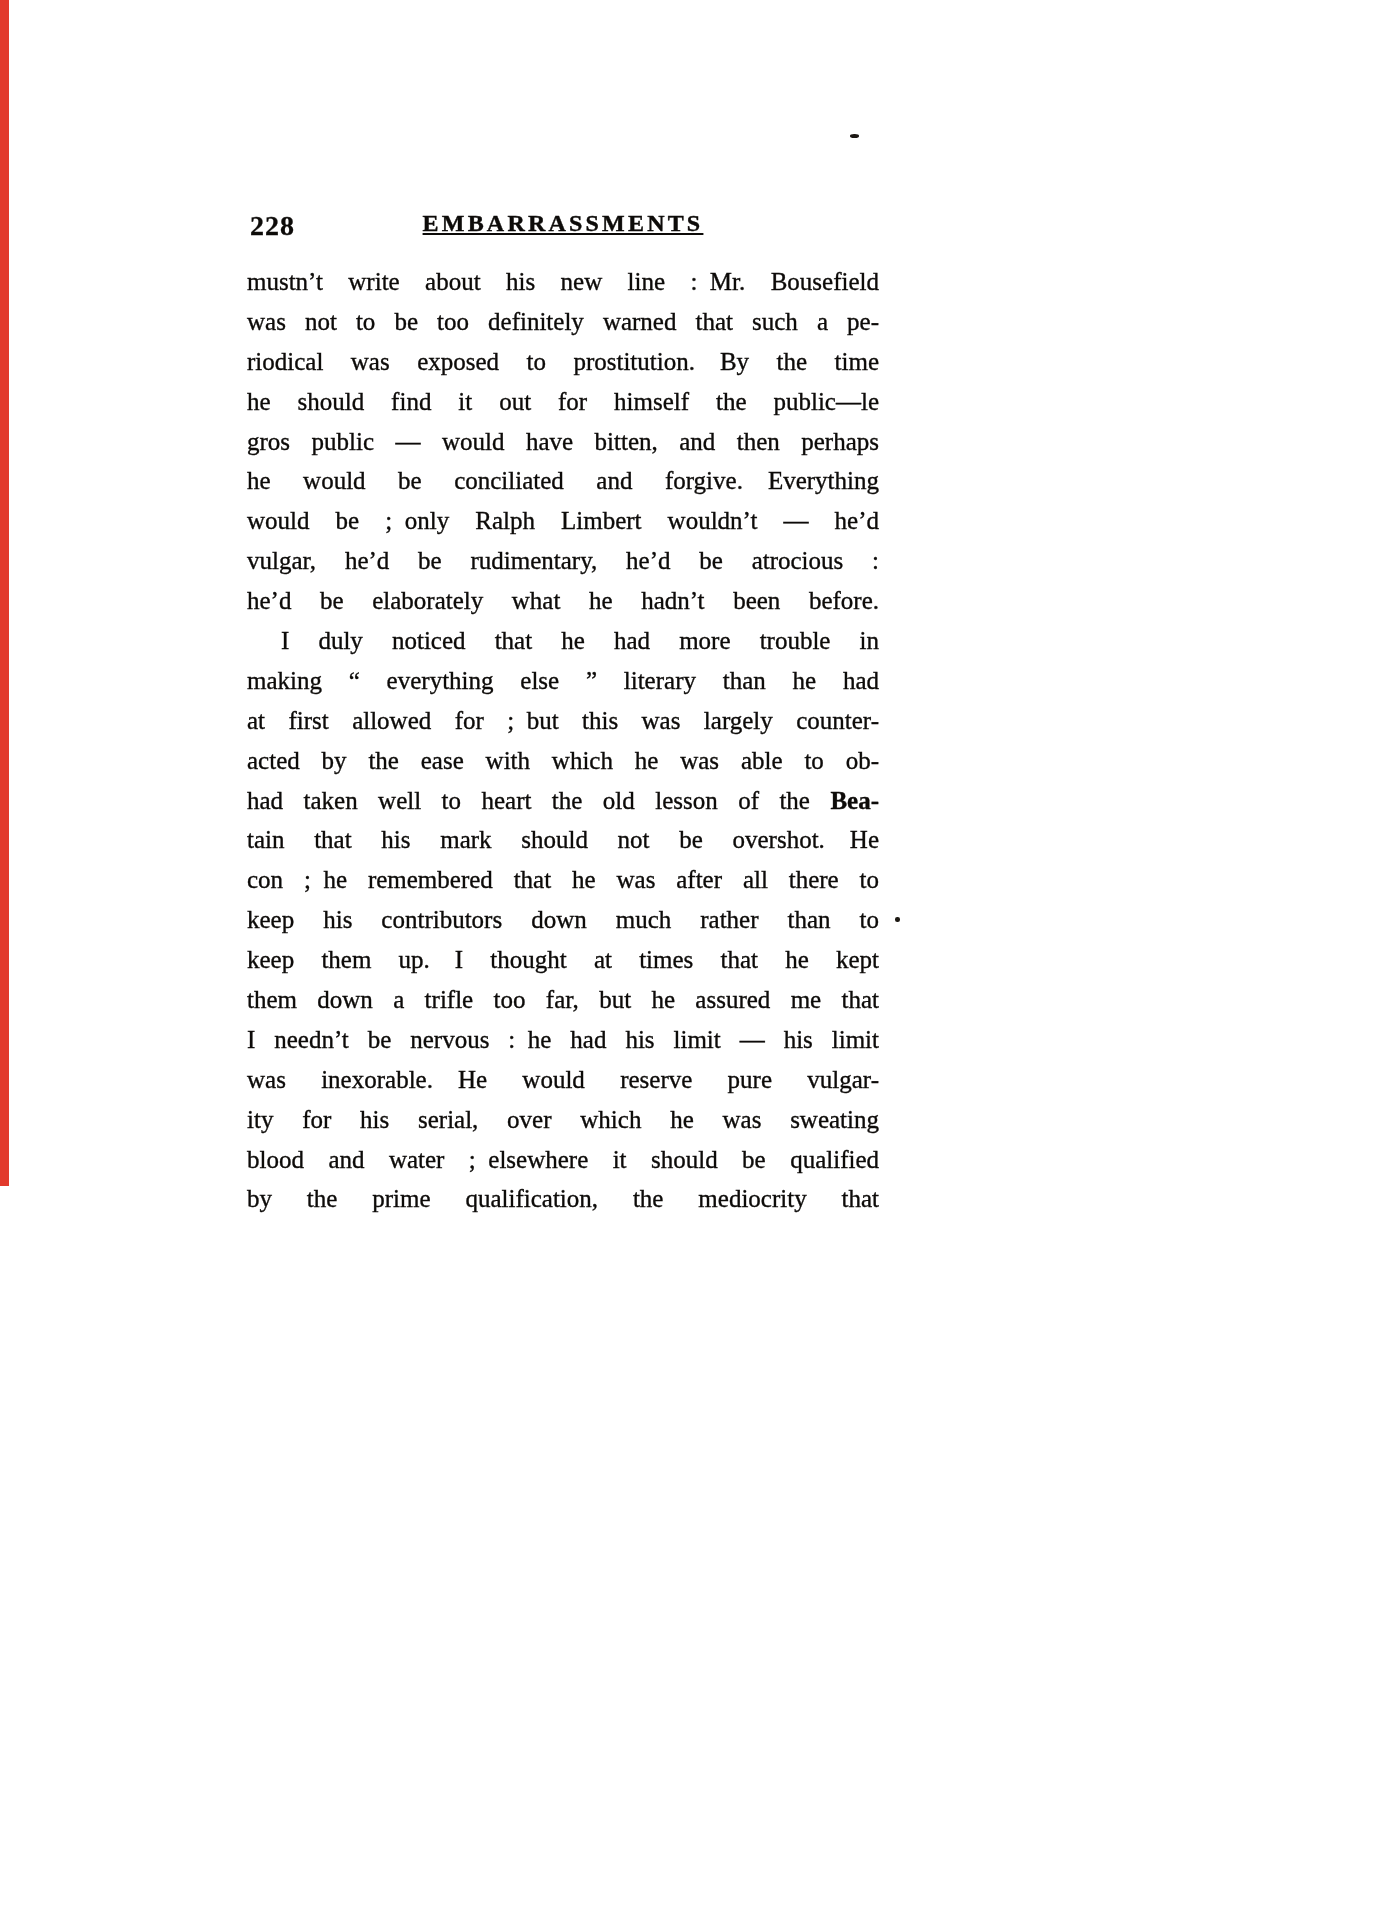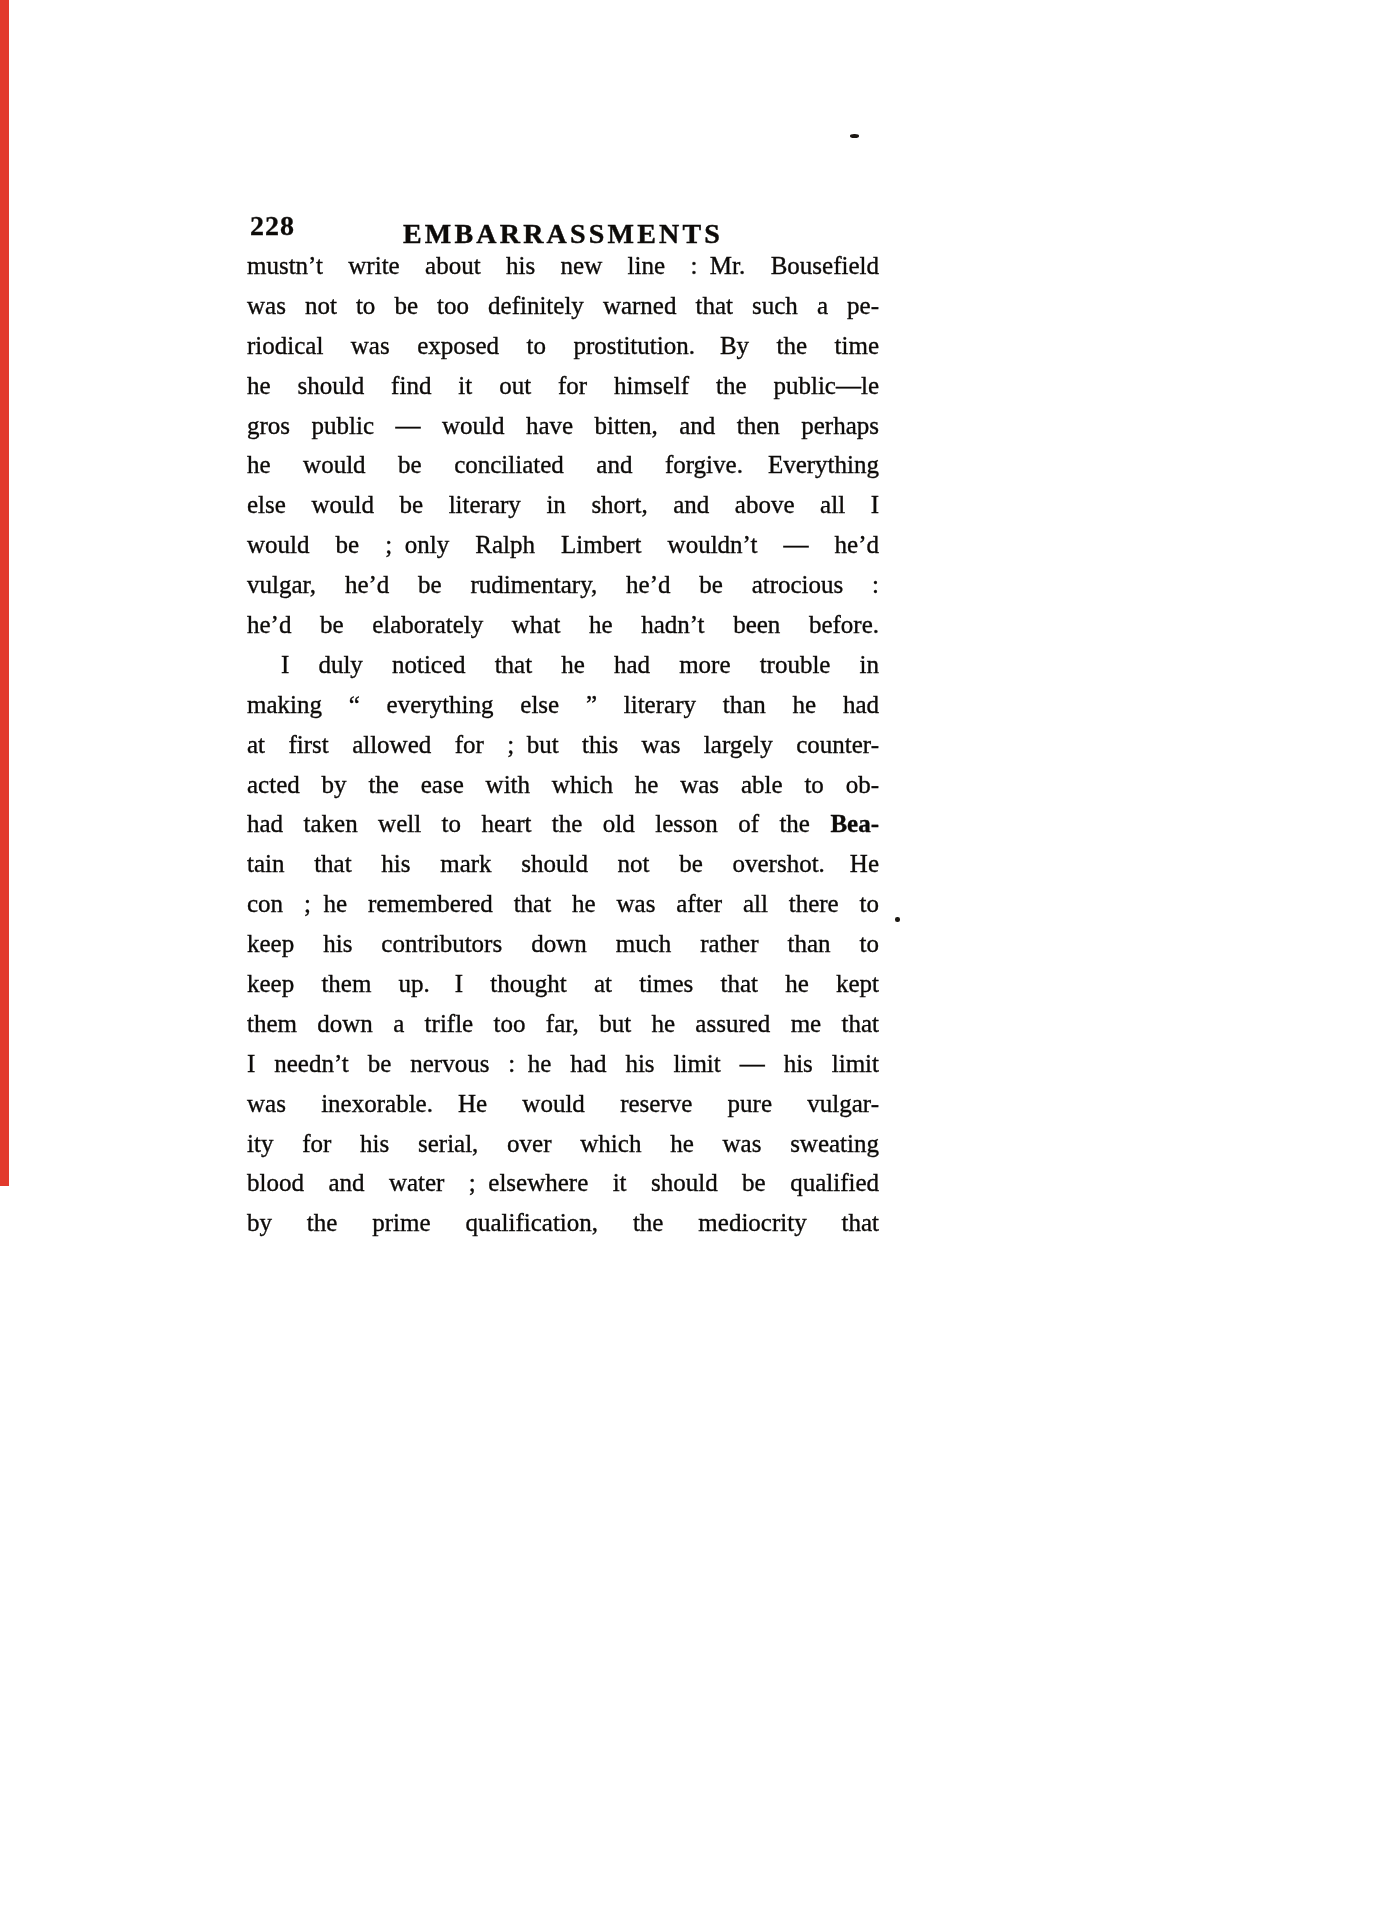--- a/index.html
+++ b/index.html
@@ -28,31 +28,32 @@
     top: 210px;
     font-size: 28px;
     font-weight: 700;
     letter-spacing: 1px;
     -webkit-text-stroke: 0.3px currentColor;
   }
   .running-title {
     position: absolute;
     left: 50%;
     transform: translateX(-50%);
-    top: 218px;
-    font-size: 28px;
+    top: 210px;
+    font-size: 24px;
     font-weight: 700;
     letter-spacing: 3.2px;
     white-space: nowrap;
+    text-decoration: underline;
     -webkit-text-stroke: 0.4px currentColor;
   }
   .text-block {
     position: absolute;
     left: 247px;
-    top: 246px;
+    top: 262px;
     width: 632px;
   }
   .line {
     height: 39.9px;
     line-height: 39.9px;
     font-size: 25px;
     text-align: justify;
     text-align-last: justify;
     -webkit-text-stroke: 0.35px currentColor;
   }
@@ -74,21 +75,20 @@
     <span class="folio">228</span>
     <span class="running-title">EMBARRASSMENTS</span>
   </header>
   <main class="text-block">
       <div class="line"><span>mustn’t write about his new line : Mr. Bousefield</span></div>
       <div class="line"><span>was not to be too definitely warned that such a pe-</span></div>
       <div class="line"><span>riodical was exposed to prostitution.  By the time</span></div>
       <div class="line"><span>he should find it out for himself the public—</span><span class="it">le</span></div>
       <div class="line"><span class="it">gros public</span><span> — would have bitten, and then perhaps</span></div>
       <div class="line"><span>he would be conciliated and forgive.  Everything</span></div>
-      <div class="line"><span>else would be literary in short, and above all </span><span class="it">I</span></div>
       <div class="line"><span>would be ; only Ralph Limbert wouldn’t — he’d</span></div>
       <div class="line"><span>vulgar, he’d be rudimentary, he’d be atrocious :</span></div>
       <div class="line"><span>he’d be elaborately what he hadn’t been before.</span></div>
       <div class="line indent"><span>I duly noticed that he had more trouble in</span></div>
       <div class="line"><span>making “ everything else ” literary than he had</span></div>
       <div class="line"><span>at first allowed for ; but this was largely counter-</span></div>
       <div class="line"><span>acted by the ease with which he was able to ob-</span></div>
       <div class="line"><span>had taken well to heart the old lesson of the </span><span class="it bd">Bea-</span></div>
       <div class="line"><span>tain that his mark should not be overshot.  He</span></div>
       <div class="line"><span class="it">con ;</span><span> he remembered that he was after all there to</span></div>

